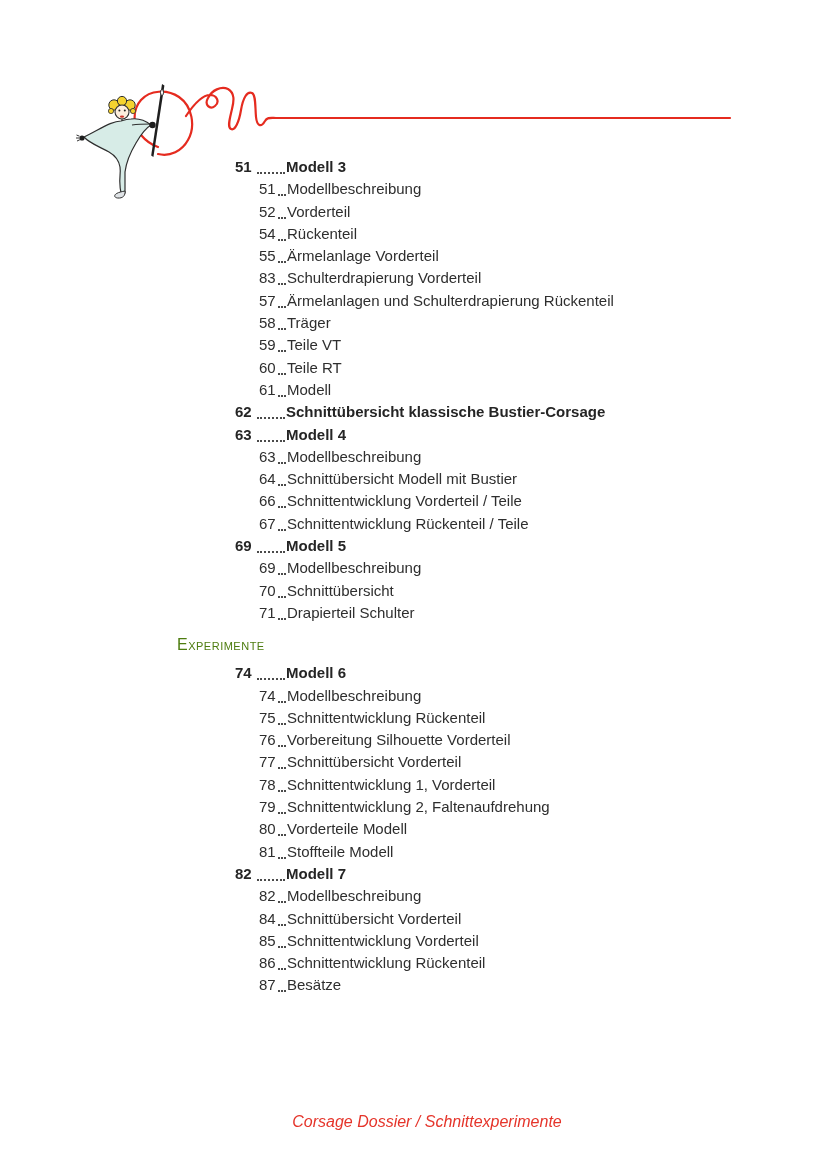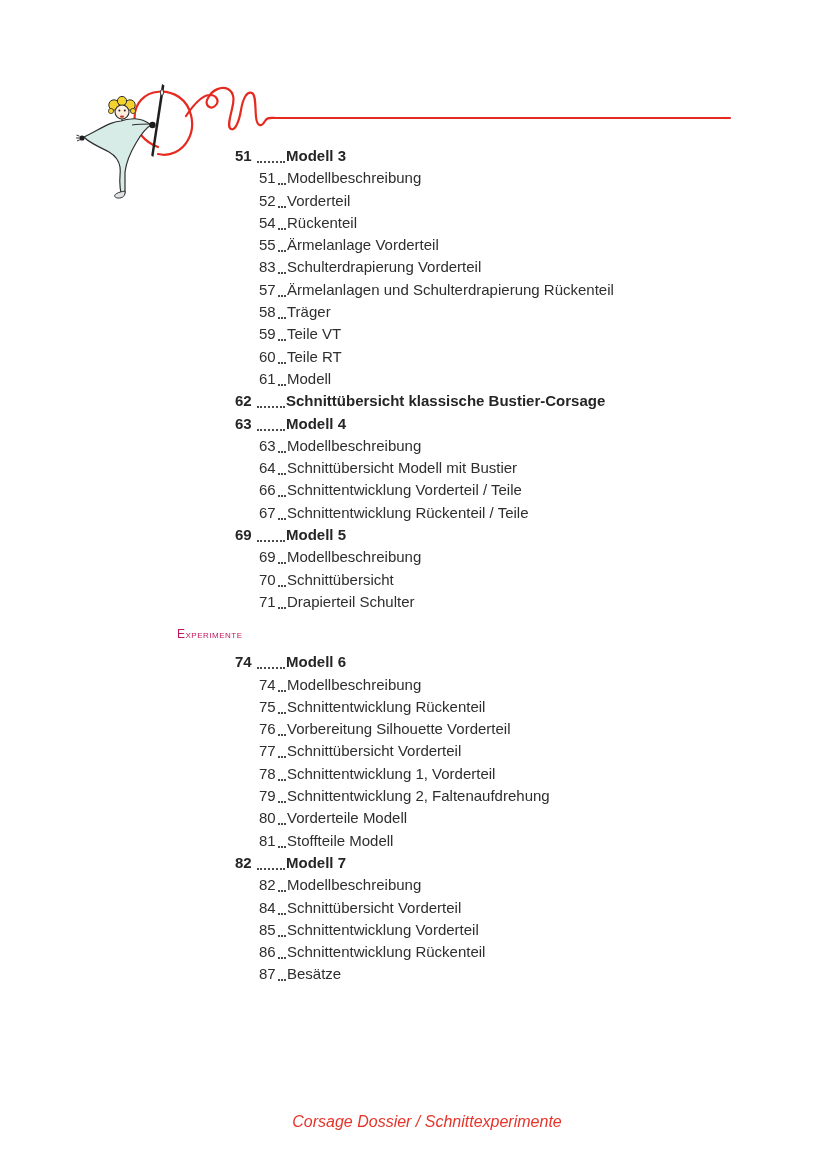--- a/index.html
+++ b/index.html
@@ -12,45 +12,45 @@
     width:826px;height:1169px;
     background:#ffffff;
     overflow:hidden;
     font-family:"Liberation Sans","DejaVu Sans",sans-serif;
     color:var(--text);
   }
   .illustration{
     position:absolute;top:0;left:0;
   }
   .toc{
-    position:absolute;top:145px;left:0;width:100%;
+    position:absolute;top:156px;left:0;width:100%;
     font-size:15px;line-height:22.3px;color:var(--text);
     white-space:nowrap;
   }
   .trow{line-height:22.3px;}
   .trow .num{display:inline-block;}
   .trow .dots{
     display:inline-block;height:12px;
     border-bottom:2px dotted #4a4a4a;
     vertical-align:baseline;
     margin:0 1px -2px 0;
   }
   .trow.section{margin-left:235px;font-weight:bold;color:#252525;}
   .trow.section .num{width:22px;}
   .trow.section .dots{width:28px;}
   .trow.sub{margin-left:259px;}
   .trow.sub .num{width:19px;}
   .trow.sub .dots{width:8px;}
   .hrow{
     margin-left:177px;
     height:38px;line-height:42px;
-    font-size:12px;
+    font-size:16px;
     font-variant:small-caps;
     letter-spacing:0.5px;
-    color:#be185d;
+    color:#4d7c0f;
   }
   .footer{
     position:absolute;top:1113px;left:14px;width:100%;
     text-align:center;
     font-size:16px;font-style:italic;
     color:var(--accent);
   }
 </style>
 </head>
 <body>

